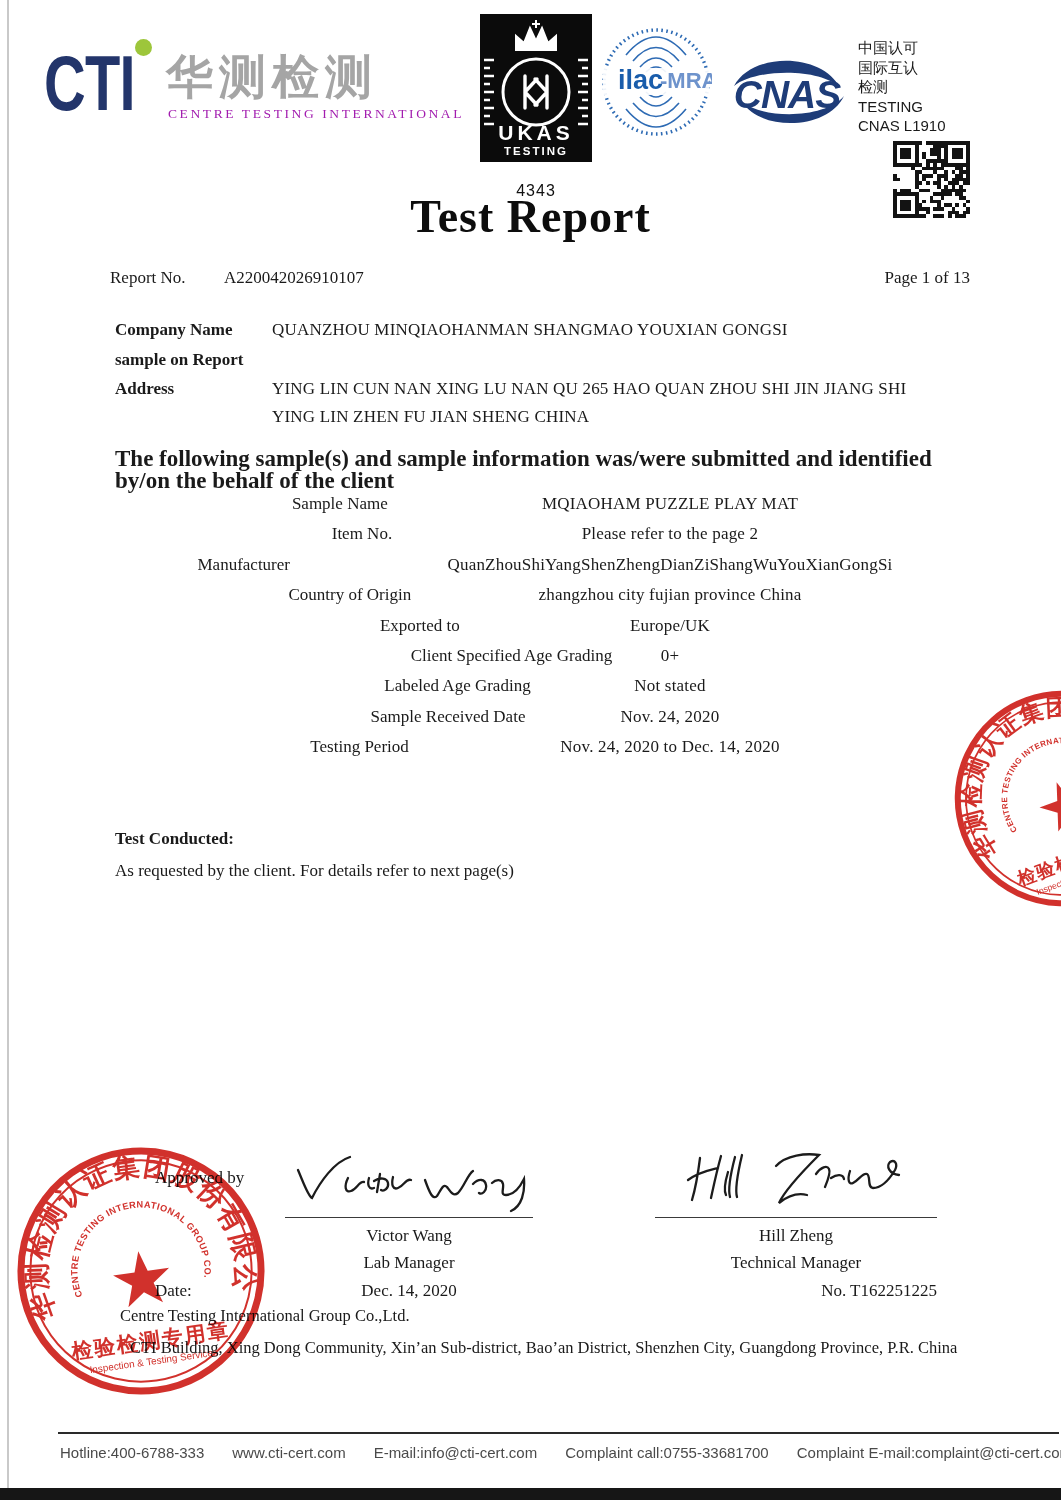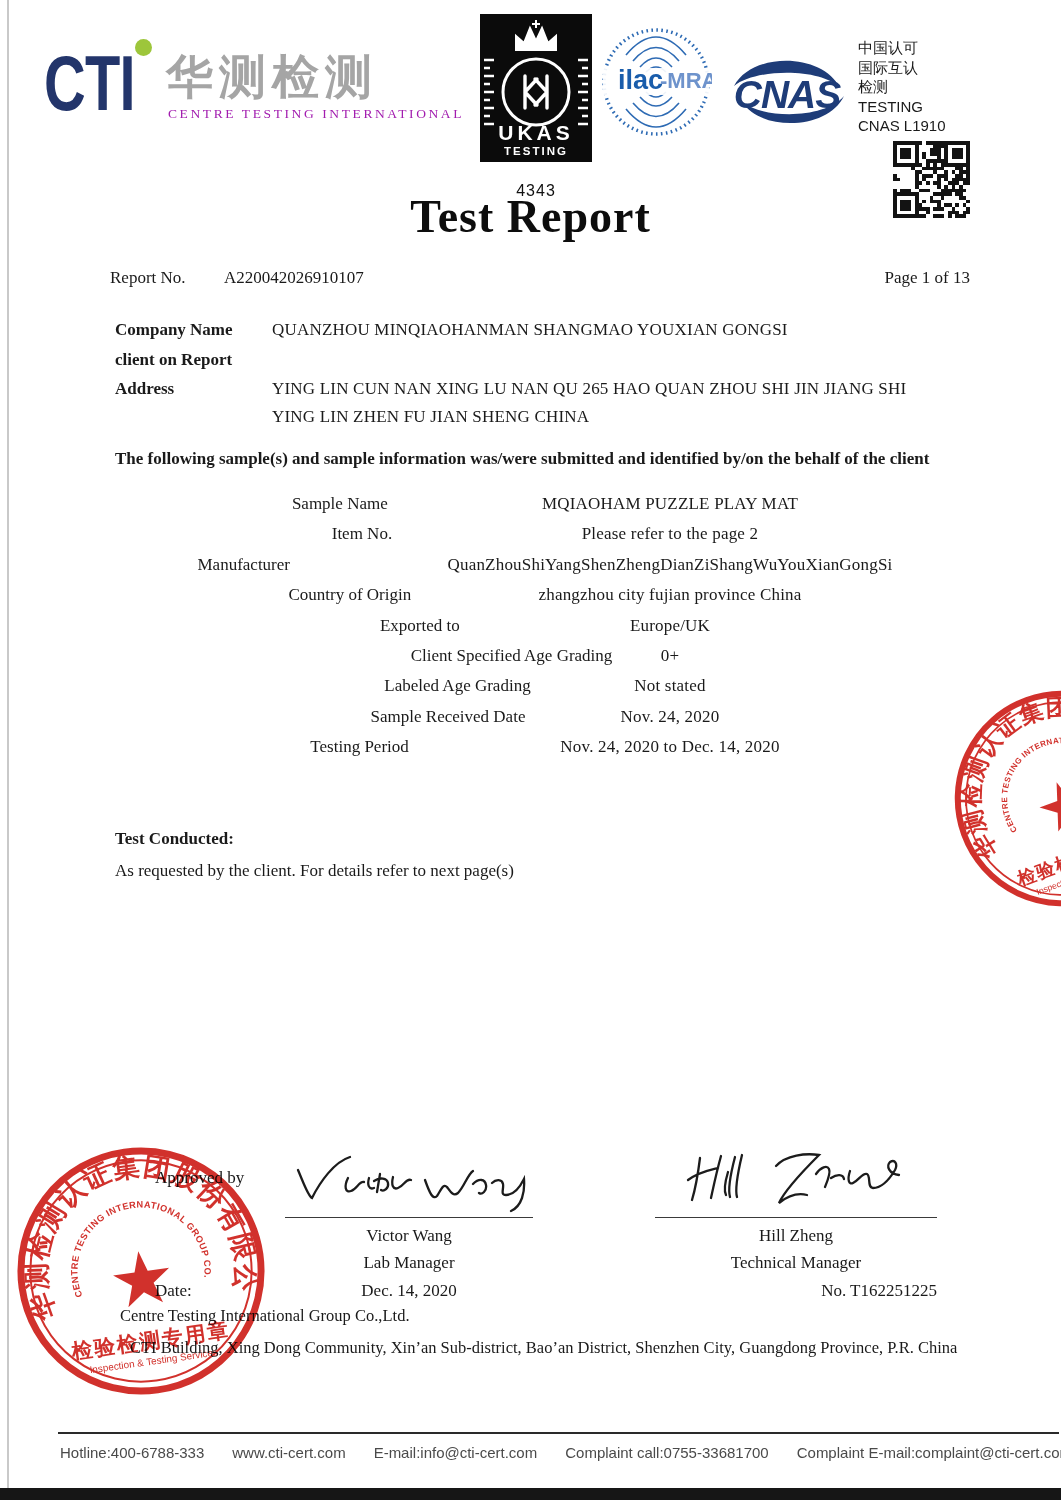--- a/index.html
+++ b/index.html
@@ -35,21 +35,21 @@
   .title{left:0;top:190px;width:1061px;text-align:center;font-size:46px;font-weight:bold;
          letter-spacing:1px;color:#0d0d0d;}
 
   .rpt-label{left:110px;top:268px;font-size:17px;}
   .rpt-num{left:224px;top:268px;font-size:17px;}
   .rpt-page{left:860px;top:268px;width:110px;text-align:right;font-size:17px;}
 
   .lbl{font-weight:bold;font-size:17px;}
   .val{font-size:17px;letter-spacing:.2px;}
 
-  .intro{left:115px;top:448px;width:852px;font-size:17px;font-weight:bold;line-height:21.5px;}
+  .intro{left:115px;top:448px;width:852px;font-size:23px;font-weight:bold;line-height:21.5px;}
 
   .rows{left:115px;top:494px;width:860px;}
   .row{display:flex;height:30.4px;align-items:flex-start;justify-content:center;}
   .row .rl{width:250px;flex:0 0 250px;font-size:17px;}
   .row .rv{font-size:17px;letter-spacing:.2px;}
 
   .tc-head{left:115px;top:829px;font-size:17px;font-weight:bold;}
   .tc-body{left:115px;top:861px;font-size:17px;}
 
   
@@ -583,21 +583,21 @@
       <div></div>
     </div>
 
   <div class="abs title">Test Report</div>
   <span class="abs rpt-label">Report No.</span>
   <span class="abs rpt-num">A220042026910107</span>
   <span class="abs rpt-page">Page 1 of 13</span>
 
   <span class="abs lbl" style="left:115px;top:320px;">Company Name</span>
   <span class="abs val" style="left:272px;top:320px;">QUANZHOU MINQIAOHANMAN SHANGMAO YOUXIAN GONGSI</span>
-  <span class="abs lbl" style="left:115px;top:350px;">client on Report</span>
+  <span class="abs lbl" style="left:115px;top:350px;">sample on Report</span>
   <span class="abs lbl" style="left:115px;top:379px;">Address</span>
   <span class="abs val" style="left:272px;top:379px;">YING LIN CUN NAN XING LU NAN QU 265 HAO QUAN ZHOU SHI JIN JIANG SHI</span>
   <span class="abs val" style="left:272px;top:407px;">YING LIN ZHEN FU JIAN SHENG CHINA</span>
 
   <div class="abs intro">The following sample(s) and sample information was/were submitted and identified by/on the behalf of the client</div>
 
   <div class="abs rows">
     <div class="row">
       <span class="rl">Sample Name</span>
       <span class="rv">MQIAOHAM PUZZLE PLAY MAT</span>

